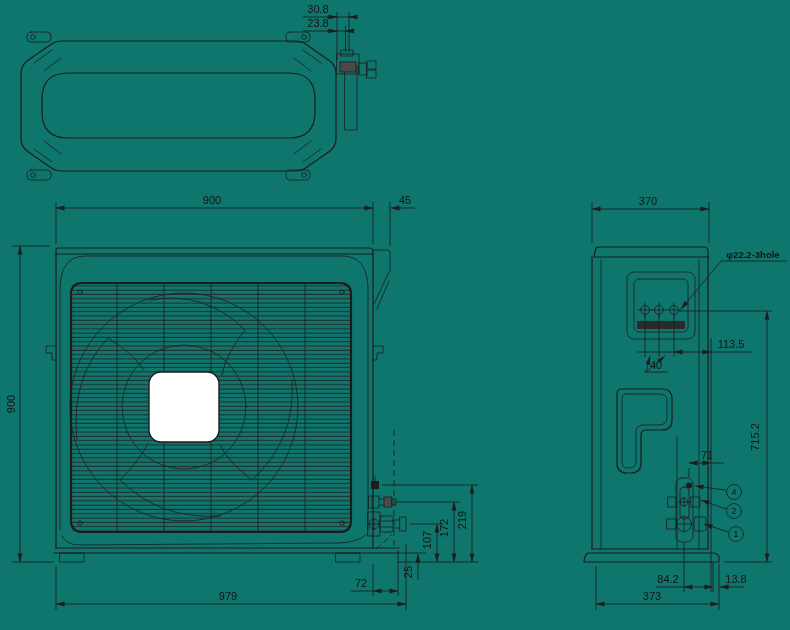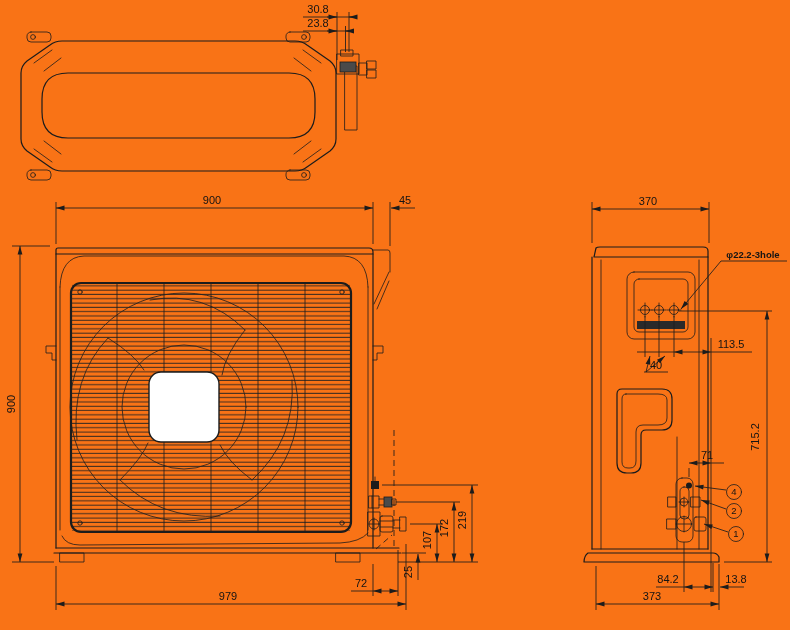--- a/index.html
+++ b/index.html
@@ -1,16 +1,16 @@
 <!DOCTYPE html>
 <html><head>
 <meta charset="utf-8">
 <style>
   html,body{margin:0;padding:0;background:#ffffff;}
-  .stage{position:relative;width:790px;height:630px;background:#f97316;overflow:hidden;}
+  .stage{position:relative;width:790px;height:630px;background:#0f766e;overflow:hidden;}
   svg{display:block;}
   .o{fill:none;stroke:#1c1c1c;stroke-width:1.2;stroke-linejoin:round;stroke-linecap:round;}
   .t{stroke-width:0.8;}
   .d{fill:none;stroke:#1c1c1c;stroke-width:0.85;}
   .dash{stroke-dasharray:6 4;}
   .blk{fill:#1c1c1c;stroke:none;}
   .gry{fill:#4a4a4a;stroke:#1c1c1c;stroke-width:0.8;}
   .txt{font-family:"Liberation Sans",sans-serif;font-size:11px;fill:#141414;}
   .txtb{font-family:"Liberation Sans",sans-serif;font-size:9.5px;font-weight:bold;fill:#141414;}
   .txtc{font-family:"Liberation Sans",sans-serif;font-size:9.5px;fill:#141414;}

